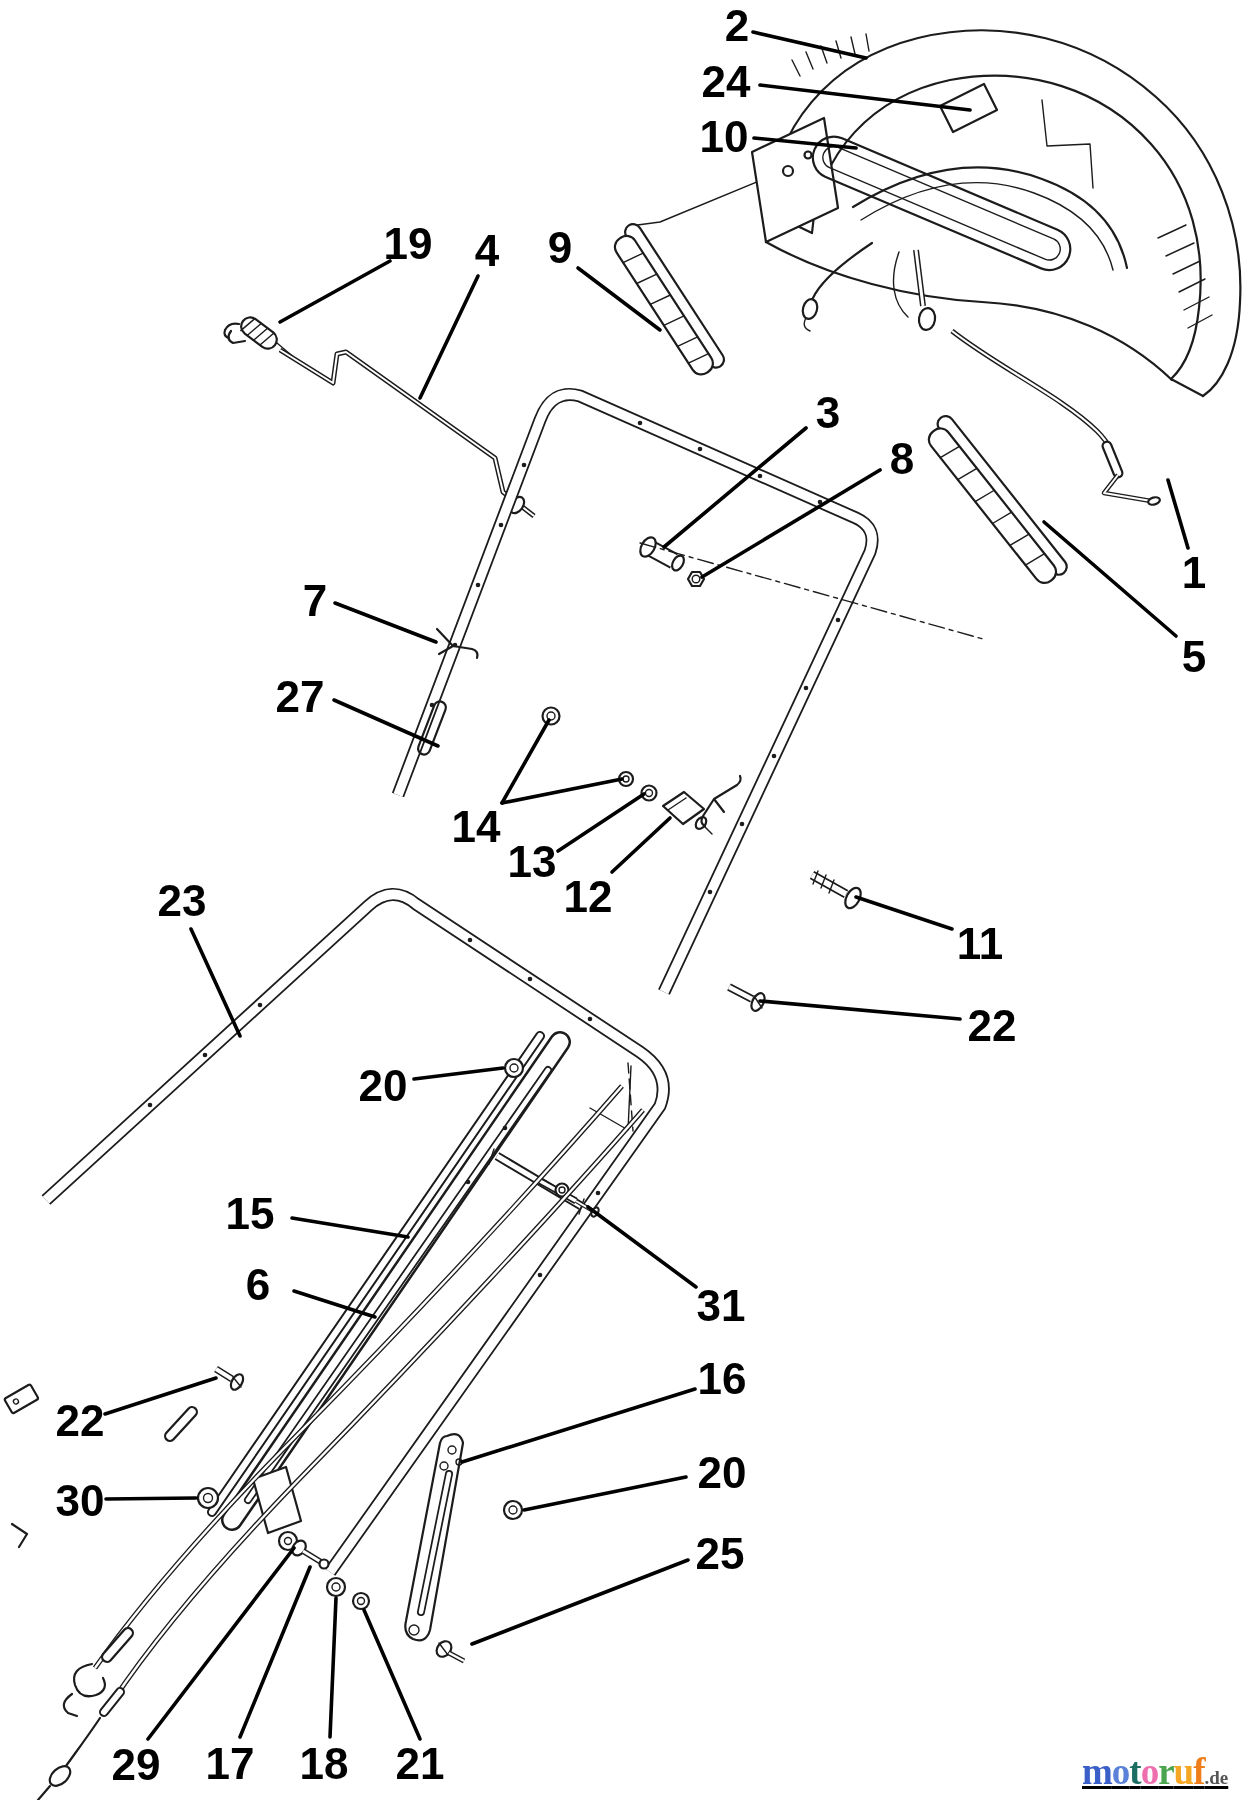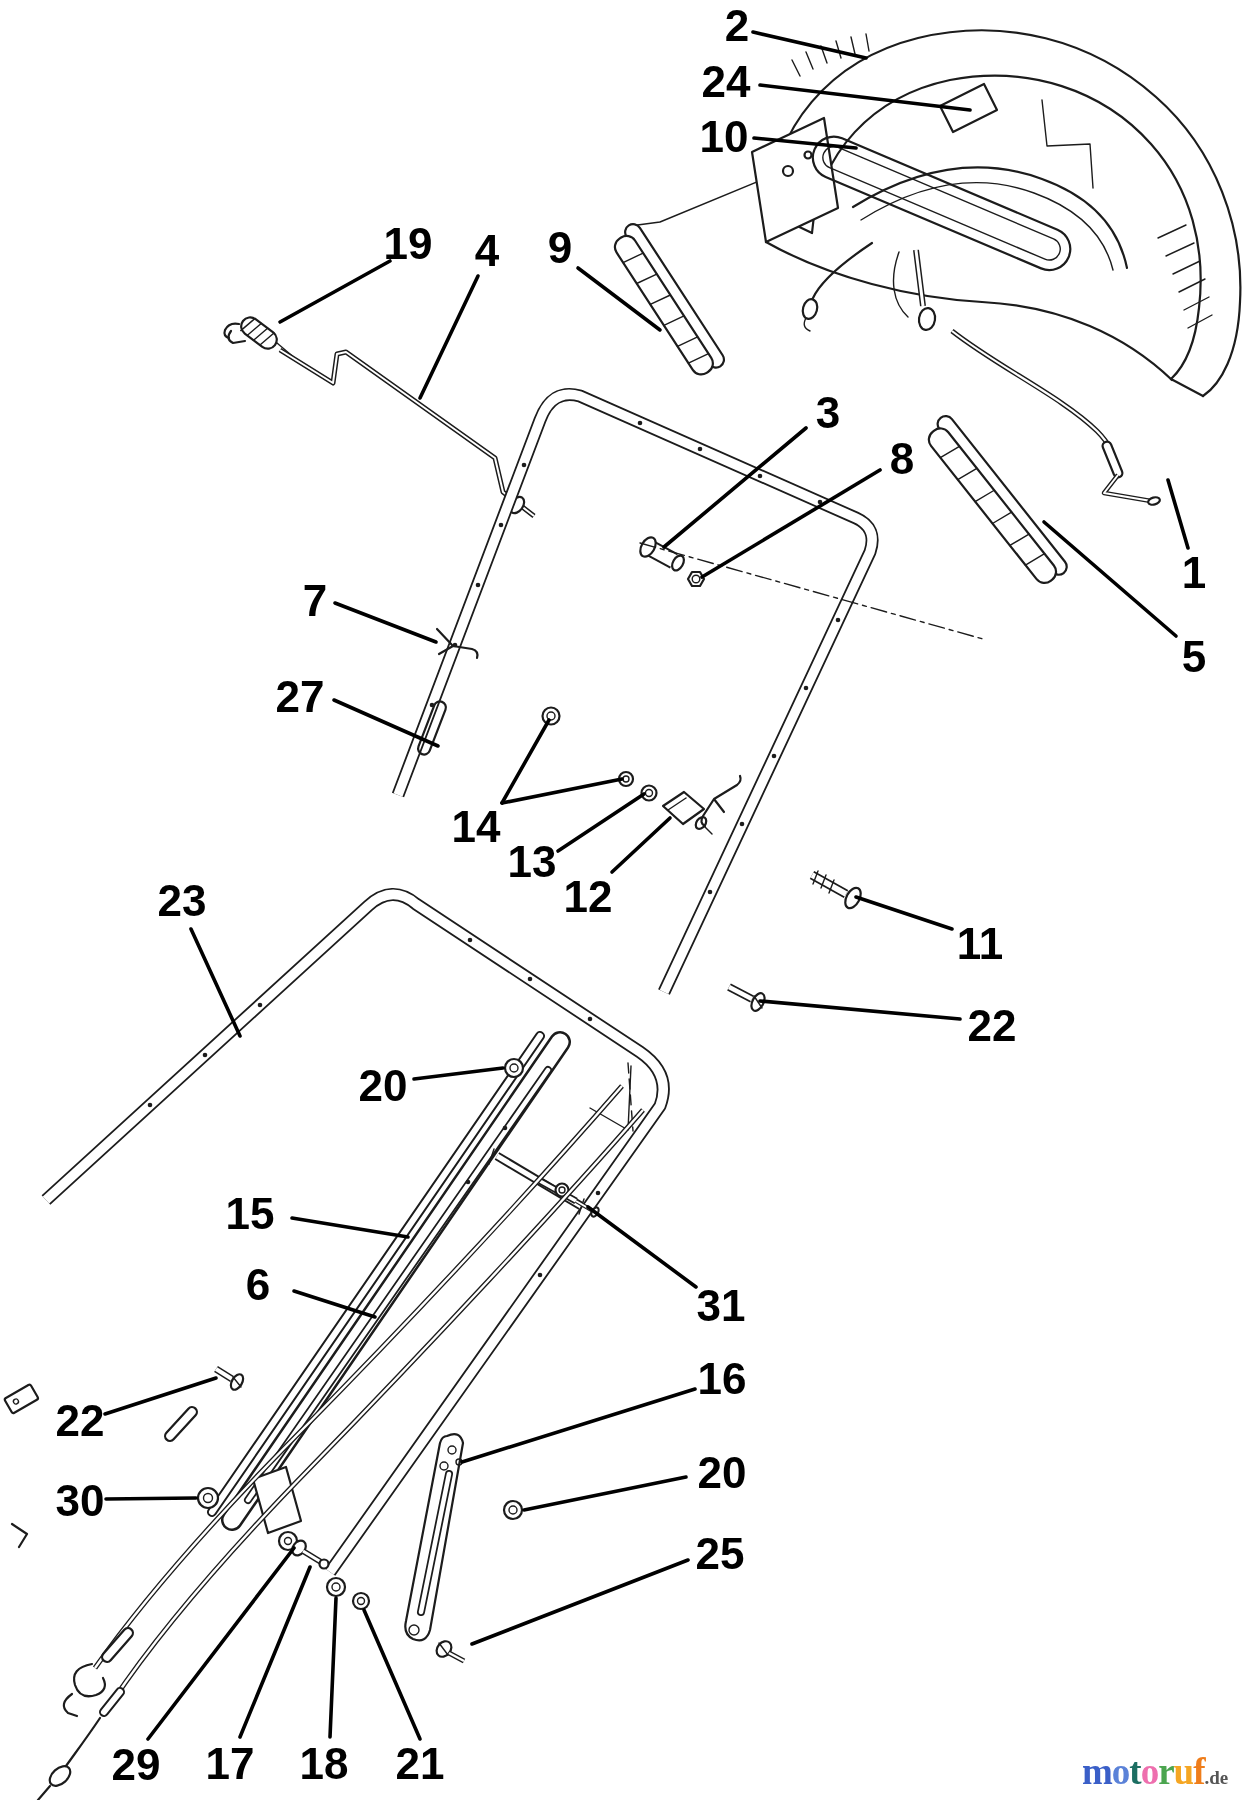--- a/index.html
+++ b/index.html
@@ -11,21 +11,21 @@
   .wht{stroke:#ffffff;fill:none;stroke-linejoin:round;}
   .ln{stroke:#1c1c1c;fill:none;stroke-width:2.2;stroke-linecap:round;stroke-linejoin:round;}
   .ln1{stroke:#1c1c1c;fill:none;stroke-width:1.4;stroke-linecap:round;stroke-linejoin:round;}
   .fillw{fill:#ffffff;stroke:#1c1c1c;stroke-width:2.2;stroke-linejoin:round;}
   .dot{fill:#1c1c1c;stroke:none;}
   .leader{stroke:#000;stroke-width:3.6;stroke-linecap:round;}
   .callout{font:700 44px "Liberation Sans",sans-serif;fill:#000;text-anchor:middle;}
   
   #brand{position:absolute;left:1082px;top:1752px;white-space:nowrap;
          font-family:"Liberation Serif",serif;font-weight:bold;font-size:37px;
-         letter-spacing:-1px;line-height:40px;}
+         letter-spacing:-1px;line-height:40px;text-decoration:underline;}
   #brand .suffix{font-size:19px;letter-spacing:0;}
 </style>
 </head>
 <body>
 
 <div id="stage">
 <svg id="diagram-svg" width="1248" height="1800" viewBox="0 0 1248 1800">
 
   <g>
     <path class="ln" stroke-width="2.6" d="M 770,213 C 772,128 830,60 918,38 C 1005,17 1092,40 1156,97 C 1216,150 1244,228 1240,302 C 1238,354 1221,384 1203,396"></path>

